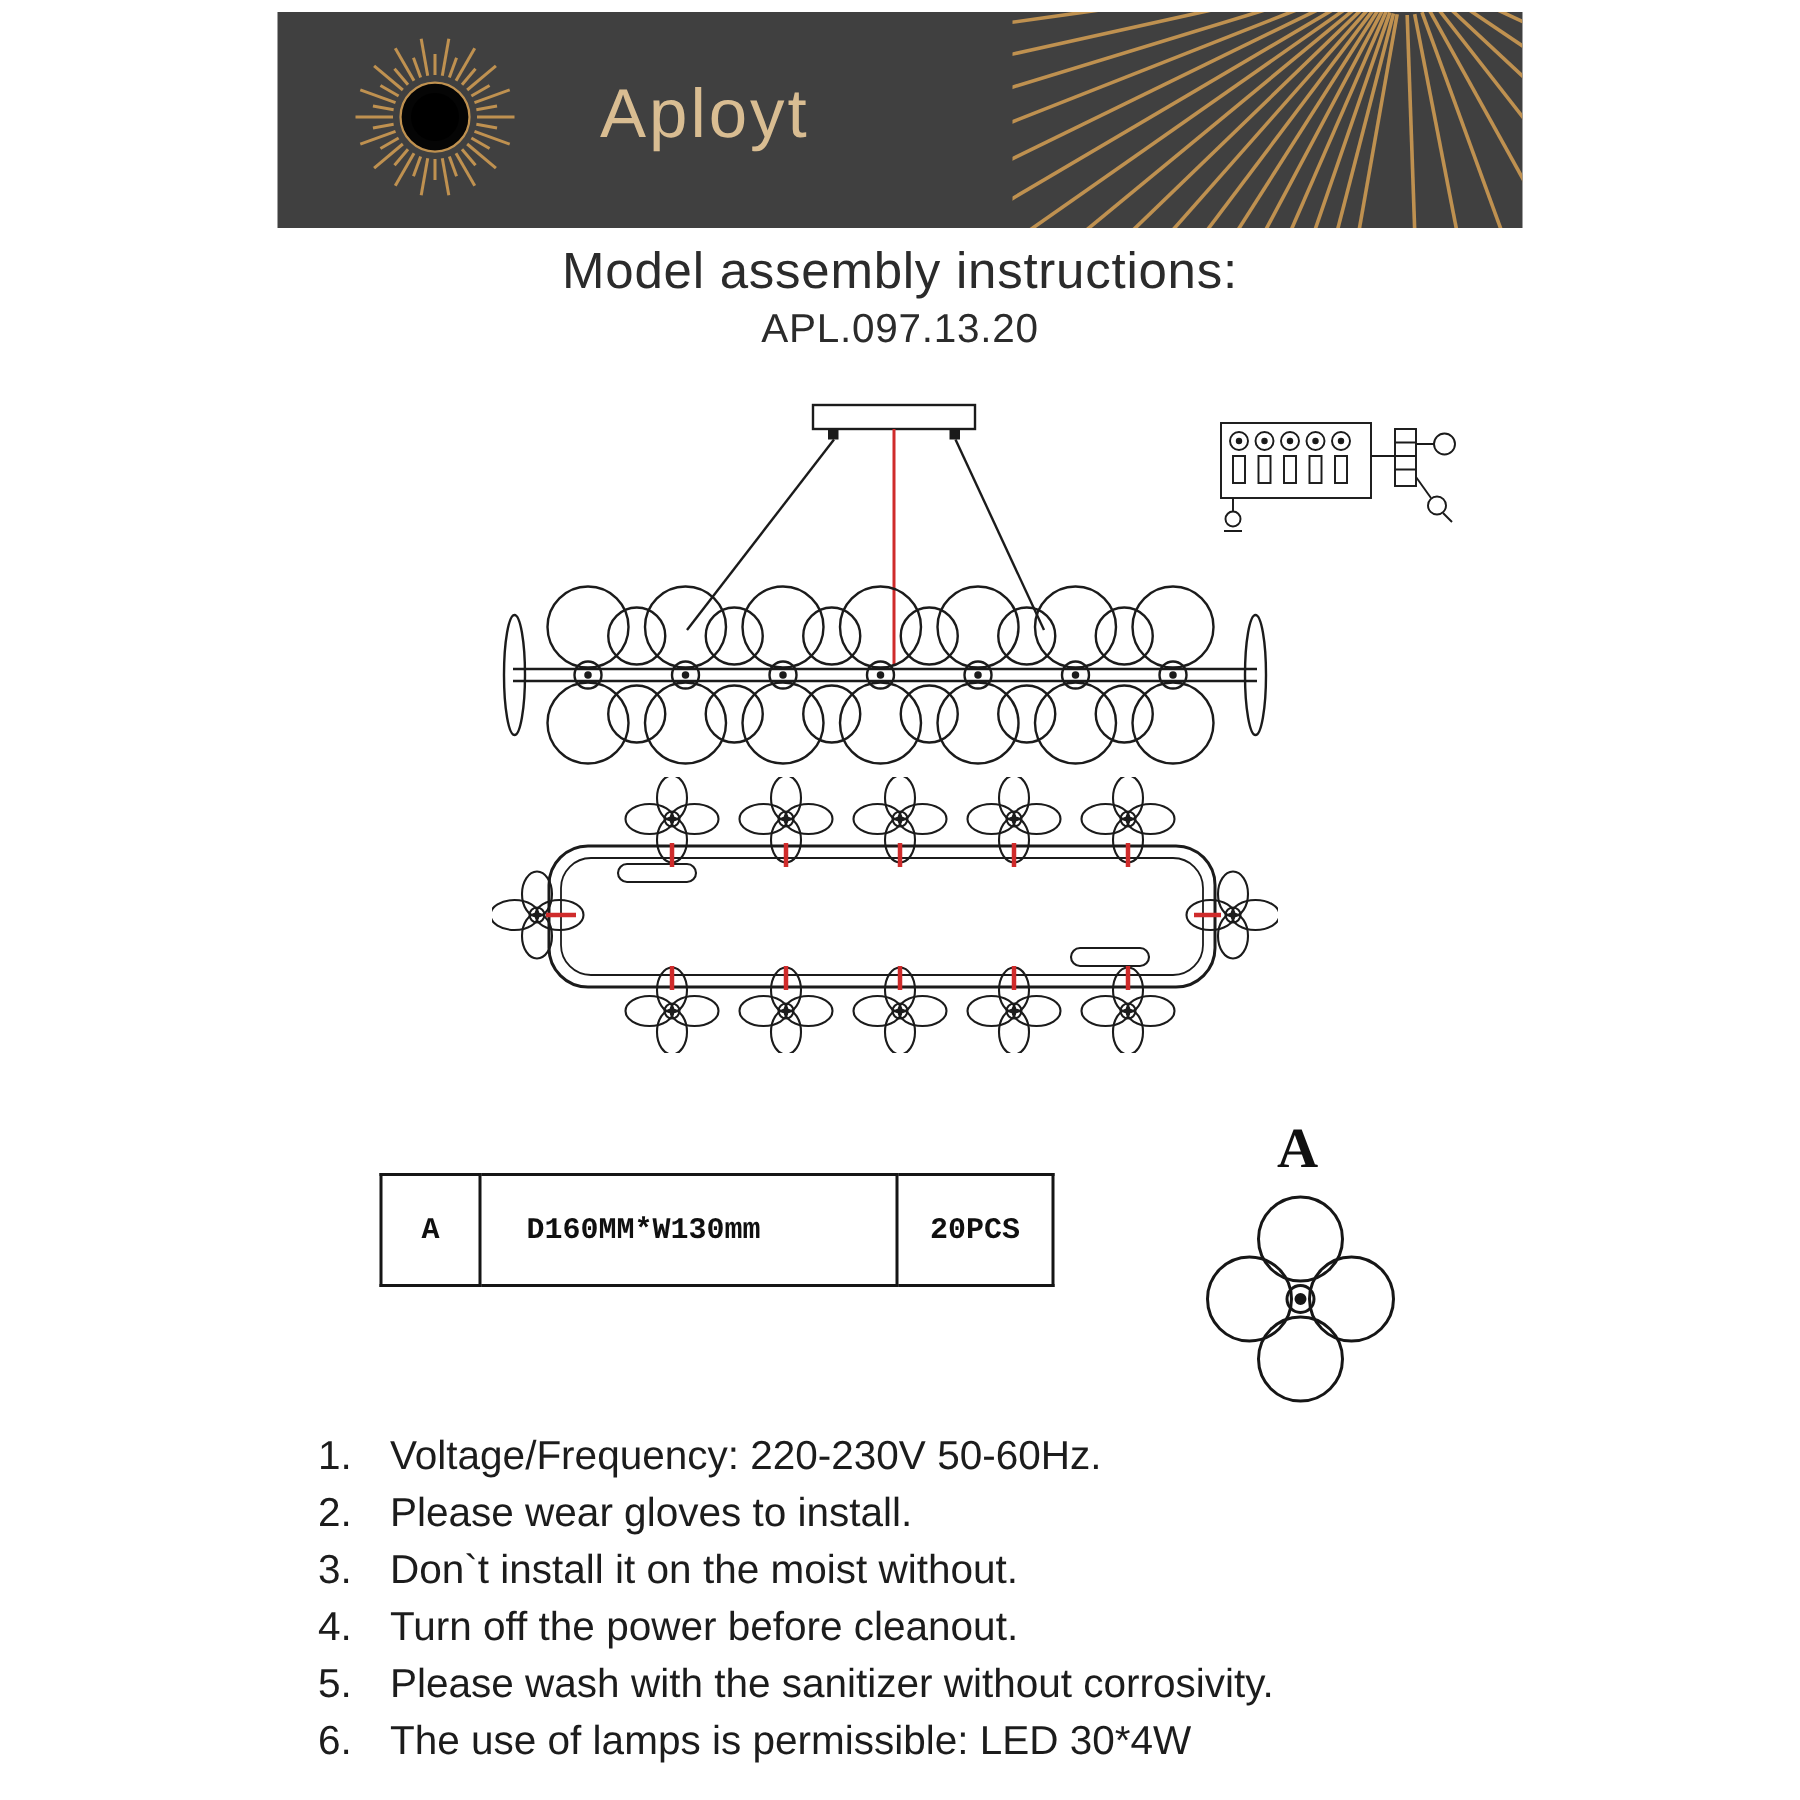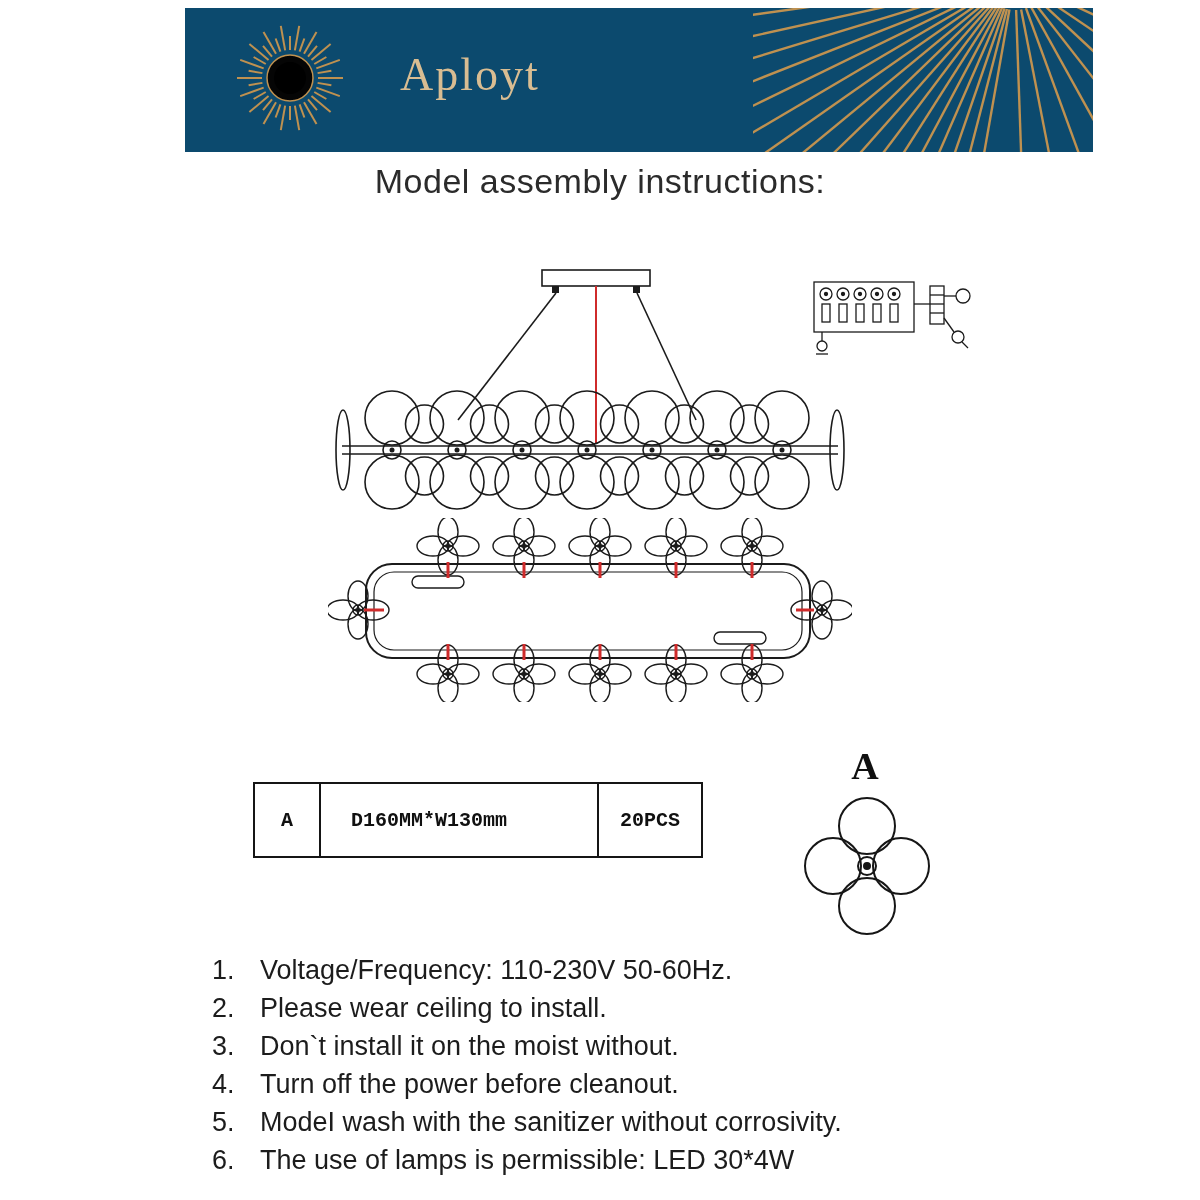--- a/index.html
+++ b/index.html
@@ -4,22 +4,22 @@
 <style>
   html,body { margin:0; padding:0; background:#ffffff; }
   .page {
     position:relative; width:1200px; height:1200px; background:#fff;
     font-family:"Liberation Sans", sans-serif; color:#1d1d1d;
     margin:0 auto; overflow:hidden; outline:1px solid #ededed;
   }
 
   
   .banner {
-    position:absolute; left:185px; top:8px; width:908px; height:144px;
-    background:#0c4a6e; overflow:hidden;font-family:Liberation Serif, serif;
+    position:absolute; left:185px; top:8px; width:830px; height:144px;
+    background:#404040; overflow:hidden;
   }
   .logo { position:absolute; left:30px; top:2px; width:150px; height:140px; }
   .brand {
     position:absolute; left:215px; top:40px;
     font-size:46px; letter-spacing:2px; color:#d9bd92; font-weight:400;
   }
   .fan { position:absolute; right:0; top:0; width:340px; height:144px; }
 
   
   .title-block { position:absolute; left:0; top:162px; width:1200px; text-align:center; }
@@ -130,20 +130,21 @@
           <line x1="277.51390784788276" y1="-2.0121693715393363" x2="366.2340683529625" y2="158.04323703497008" stroke="#bf9150" stroke-width="2.4"></line>
           <line x1="272.9446445864214" y1="0.07016386514906614" x2="335.5343308150188" y2="172.0339134689703" stroke="#bf9150" stroke-width="2.4"></line>
           <line x1="268.1058878520494" y1="1.4120698703252472" x2="303.02393400595713" y2="181.04984444124776" stroke="#bf9150" stroke-width="2.4"></line>
           <line x1="263.11678389448" y1="1.9805064646110644" x2="269.50339179103776" y2="184.8690278091056" stroke="#bf9150" stroke-width="2.4"></line>
         </g>
     </svg>
   </header>
 
   <div class="title-block">
     <div class="title-line1">Model assembly instructions:</div>
+    <div class="title-line2">APL.097.13.20</div>
   </div>
 
   <svg class="side-view" viewBox="0 0 520 255">
     <g stroke="#1b1b1b" stroke-width="1.6" fill="none">
       <rect x="212" y="12" width="108" height="16"></rect>
       <rect x="222" y="28" width="7" height="7" fill="#1b1b1b" stroke="none"></rect>
       <rect x="303" y="28" width="7" height="7" fill="#1b1b1b" stroke="none"></rect>
       <line x1="226" y1="35" x2="128" y2="162"></line>
       <line x1="307" y1="35" x2="366" y2="162"></line>
       <line x1="266" y1="28" x2="266" y2="186" stroke="#cf2b2b" stroke-width="2"></line>
@@ -372,37 +373,37 @@
       <td>A</td>
       <td class="model-cell">D160MM*W130mm</td>
       <td>20PCS</td>
     </tr>
   </tbody>
     </table>
 
   <ol class="instructions">
     <li>
         <span class="num">1.</span>
-        <span class="txt">Voltage/Frequency: 110-230V 50-60Hz.</span>
+        <span class="txt">Voltage/Frequency: 220-230V 50-60Hz.</span>
       </li>
     <li>
         <span class="num">2.</span>
-        <span class="txt">Please wear ceiling to install.</span>
+        <span class="txt">Please wear gloves to install.</span>
       </li>
     <li>
         <span class="num">3.</span>
         <span class="txt">Don`t install it on the moist without.</span>
       </li>
     <li>
         <span class="num">4.</span>
         <span class="txt">Turn off the power before cleanout.</span>
       </li>
     <li>
         <span class="num">5.</span>
-        <span class="txt">ModeI wash with the sanitizer without corrosivity.</span>
+        <span class="txt">Please wash with the sanitizer without corrosivity.</span>
       </li>
     <li>
         <span class="num">6.</span>
         <span class="txt">The use of lamps is permissible: LED 30*4W</span>
       </li>
   </ol>
 
 </div>
 
 </body></html>

